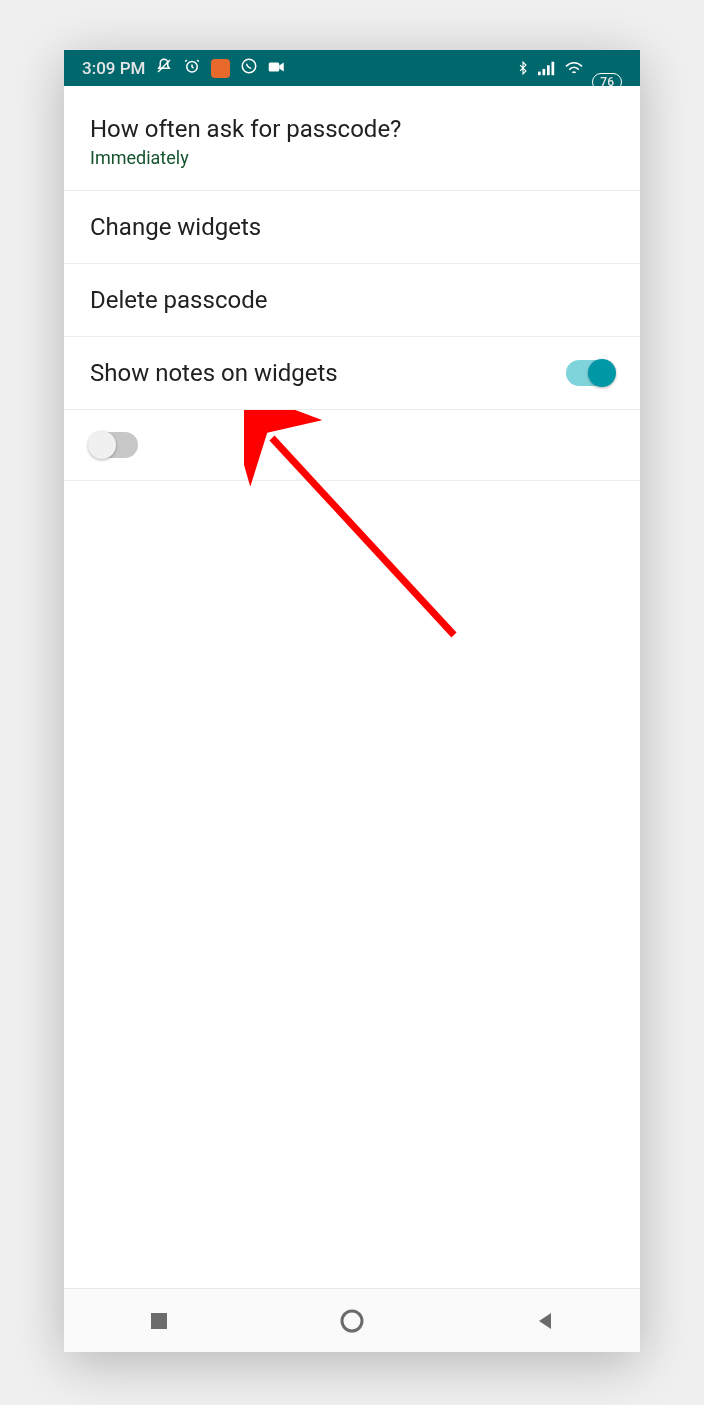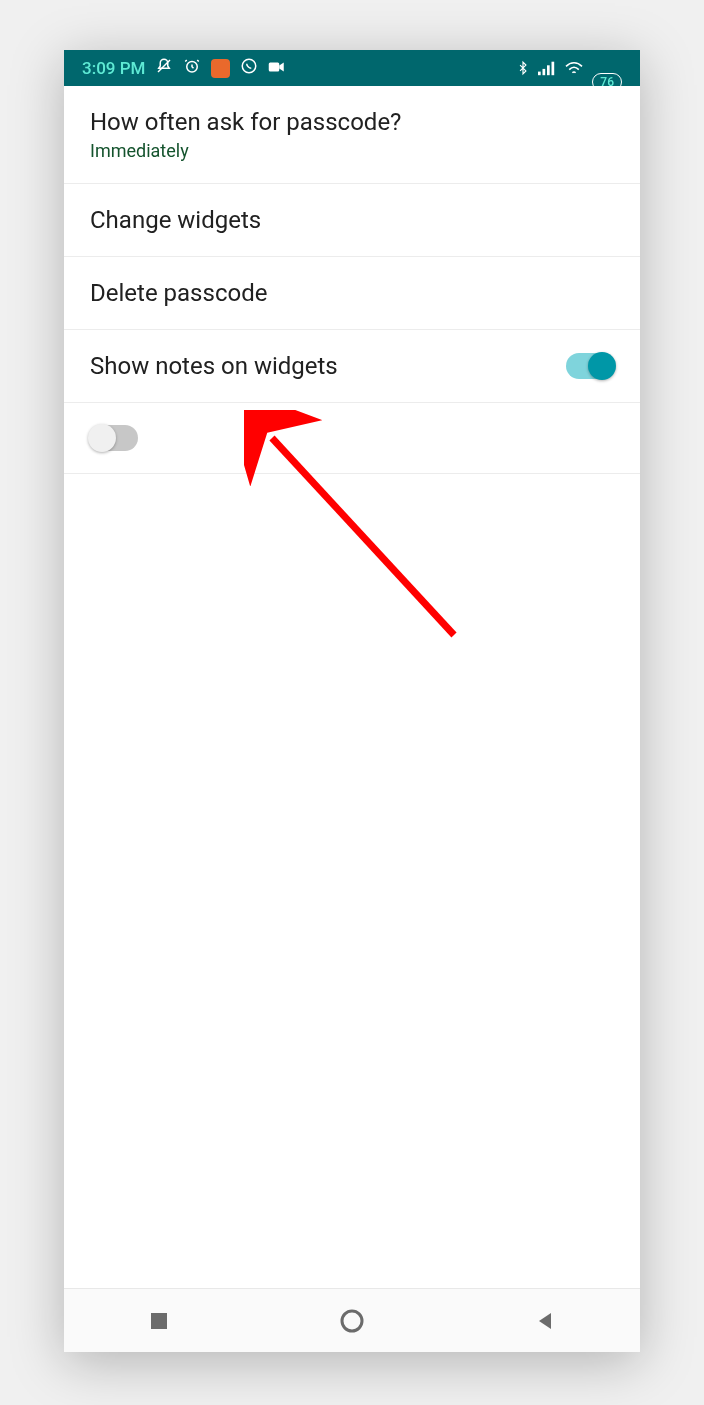--- a/index.html
+++ b/index.html
@@ -17,21 +17,21 @@
     height: 1302px;
     background: #ffffff;
     box-shadow: 0 10px 50px rgba(0,0,0,0.25);
     display: flex;
     flex-direction: column;
     position: relative;
     overflow: hidden;
   }
   .status-bar {
     background: #00676d;
-    color: #5eead4;
+    color: #e5e5e5;
     height: 36px;
     display: flex;
     align-items: center;
     justify-content: space-between;
     padding: 0 18px;
     font-size: 17px;
     font-weight: 500;
   }
   .status-left { display: flex; align-items: center; gap: 10px; }
   .status-right { display: flex; align-items: center; gap: 8px; }
@@ -72,21 +72,21 @@
   }
   .row .label-primary {
     font-size: 24px;
     color: #212121;
   }
   .row .label-secondary {
     font-size: 18px;
     color: #14532d;
     margin-top: 4px;
   }
-  .row-col { display:flex; flex-direction:column; }
+  .row-col { display:flex; flex-direction:column;margin-top:7px; }
   .toggle {
     width: 48px; height: 26px; border-radius: 13px;
     position: relative;
     flex-shrink:0;
   }
   .toggle .knob {
     width: 28px; height: 28px; border-radius:50%;
     position:absolute; top:-1px;
     box-shadow: 0 1px 3px rgba(0,0,0,0.3);
   }

